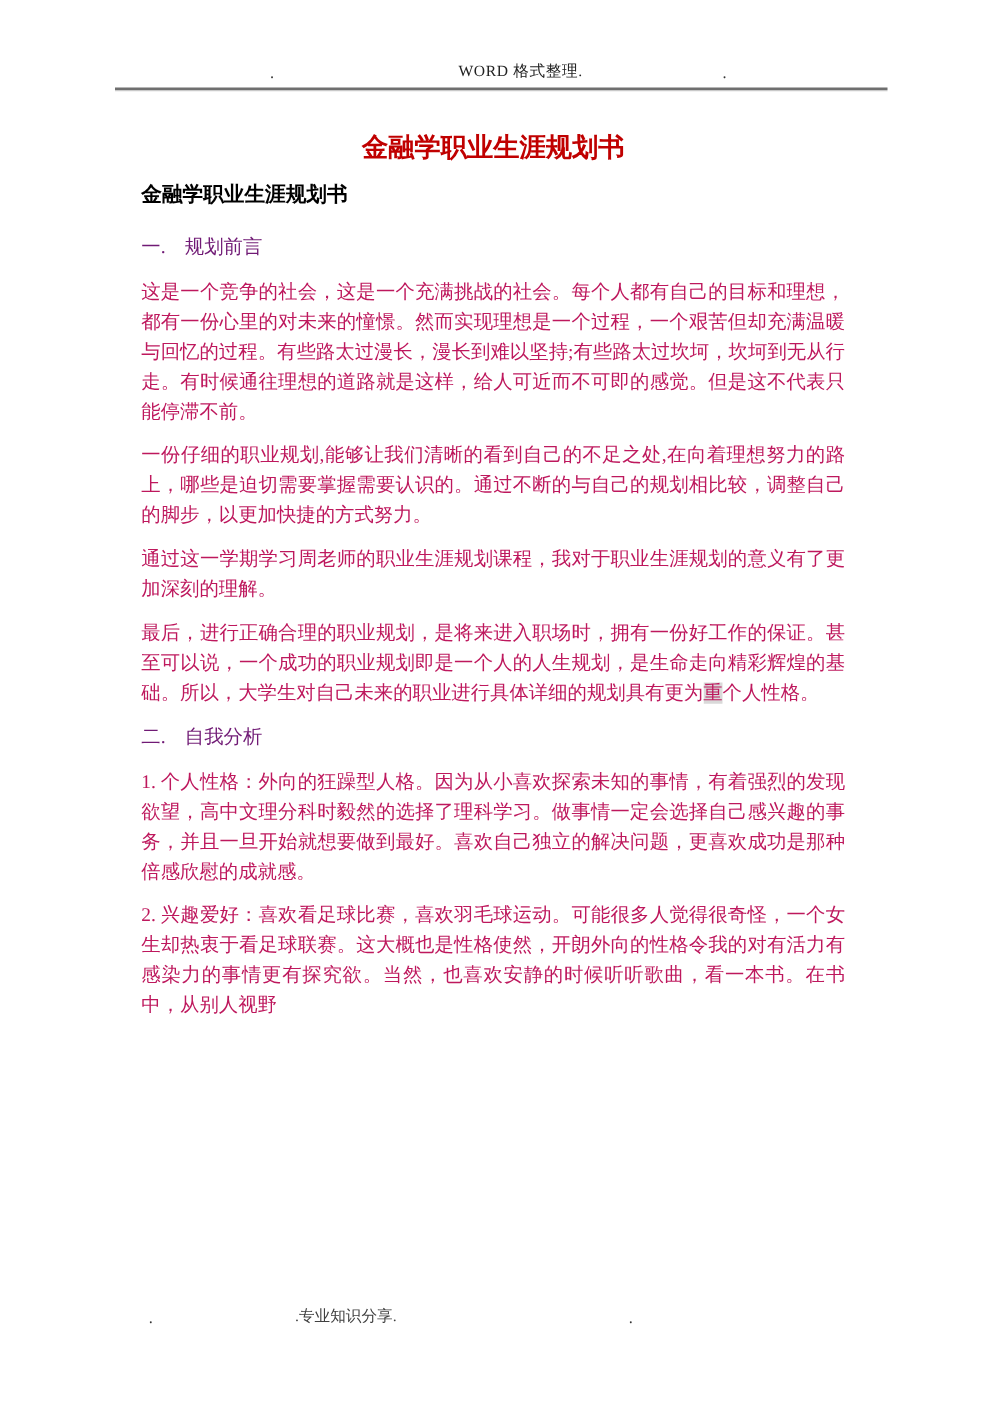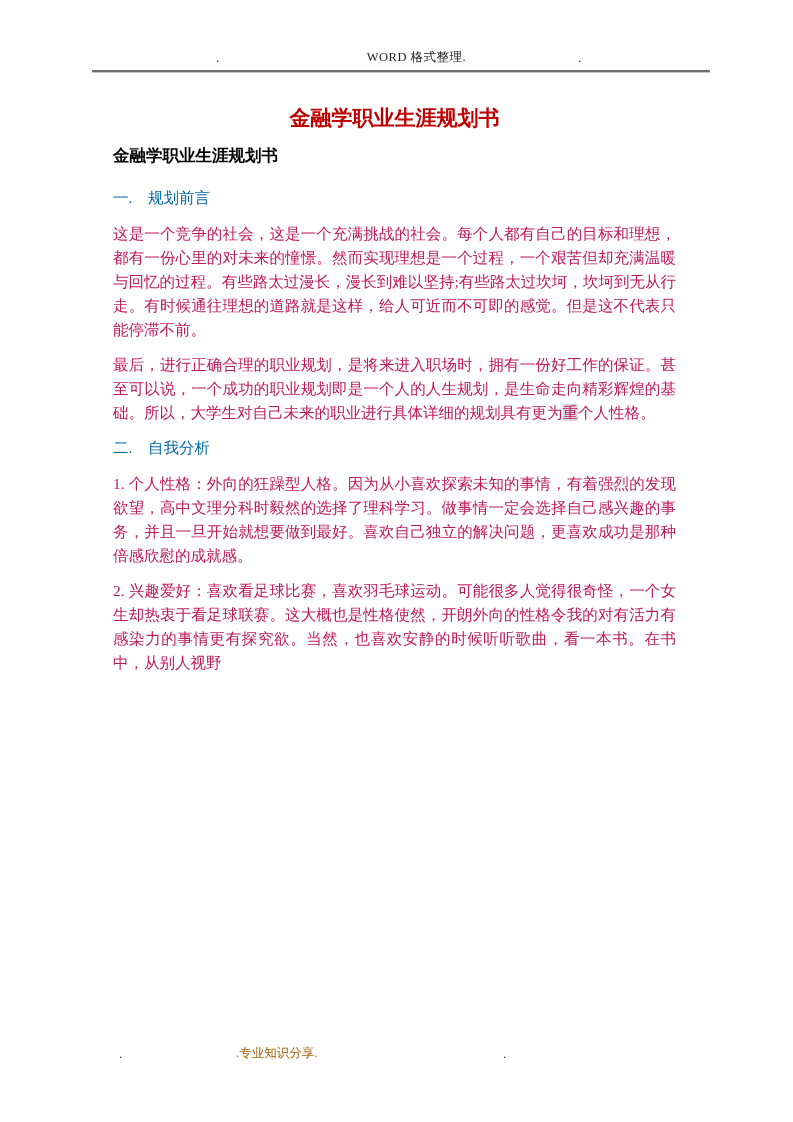--- a/index.html
+++ b/index.html
@@ -26,53 +26,55 @@
   .doc-title {
     font-size: 21px; font-weight: bold; color: #c00000;
     text-align: center; line-height: 30px;
     margin-top: 7px; margin-bottom: 11px;
   }
   .doc-heading {
     font-size: 16.5px; font-weight: bold; color: #000;
     line-height: 24px; margin-bottom: 18px;
   }
   .sect-heading {
-    font-size: 15.5px; color: #0369a1;
+    font-size: 15.5px; color: #701a75;
     line-height: 24px; margin-top: 2px; margin-bottom: 12px;
   }
   .para {
     font-size: 15.5px; color: #be185d;
     line-height: 24px; text-align: justify;
     margin-bottom: 11px;
   }
   .hl-char { background: #d9d9d9; }
 
   
   .page-footer { position: absolute; top: 1042px; left: 0; width: 793px; height: 30px; }
   .ftr-dot-left  { position: absolute; left: 119px; top: 4px;  font-size: 13px; color: #333; }
-  .ftr-text      { position: absolute; left: 236px; top: 3px;  font-size: 12.5px; color: #a16207; }
+  .ftr-text      { position: absolute; left: 236px; top: 3px;  font-size: 12.5px; color: #404040; }
   .ftr-dot-right { position: absolute; left: 503px; top: 4px;  font-size: 13px; color: #333; }
 </style>
 </head>
 <body>
 
 <div class="page-header">
   <span class="hdr-dot-left">.</span>
   <span class="hdr-text">WORD 格式整理.</span>
   <span class="hdr-dot-right">.</span>
   <div class="header-rule"></div>
 </div>
 
 <div class="content">
   <h1 class="doc-title">金融学职业生涯规划书</h1>
   <h2 class="doc-heading">金融学职业生涯规划书</h2>
 
   <p class="sect-heading">一.　规划前言</p>
 
   <p class="para">这是一个竞争的社会，这是一个充满挑战的社会。每个人都有自己的目标和理想，都有一份心里的对未来的憧憬。然而实现理想是一个过程，一个艰苦但却充满温暖与回忆的过程。有些路太过漫长，漫长到难以坚持;有些路太过坎坷，坎坷到无从行走。有时候通往理想的道路就是这样，给人可近而不可即的感觉。但是这不代表只能停滞不前。</p>
+  <p class="para">一份仔细的职业规划,能够让我们清晰的看到自己的不足之处,在向着理想努力的路上，哪些是迫切需要掌握需要认识的。通过不断的与自己的规划相比较，调整自己的脚步，以更加快捷的方式努力。</p>
+  <p class="para">通过这一学期学习周老师的职业生涯规划课程，我对于职业生涯规划的意义有了更加深刻的理解。</p>
   <p class="para"><span>最后，进行正确合理的职业规划，是将来进入职场时，拥有一份好工作的保证。甚至可以说，一个成功的职业规划即是一个人的人生规划，是生命走向精彩辉煌的基础。所以，大学生对自己未来的职业进行具体详细的规划具有更为</span><span class="hl-char">重</span><span>个人性格。</span></p>
 
   <p class="sect-heading">二.　自我分析</p>
 
   <p class="para">1. 个人性格：外向的狂躁型人格。因为从小喜欢探索未知的事情，有着强烈的发现欲望，高中文理分科时毅然的选择了理科学习。做事情一定会选择自己感兴趣的事务，并且一旦开始就想要做到最好。喜欢自己独立的解决问题，更喜欢成功是那种倍感欣慰的成就感。</p>
   <p class="para">2. 兴趣爱好：喜欢看足球比赛，喜欢羽毛球运动。可能很多人觉得很奇怪，一个女生却热衷于看足球联赛。这大概也是性格使然，开朗外向的性格令我的对有活力有感染力的事情更有探究欲。当然，也喜欢安静的时候听听歌曲，看一本书。在书中，从别人视野</p>
 </div>
 
 <div class="page-footer">
   <span class="ftr-dot-left">.</span>

